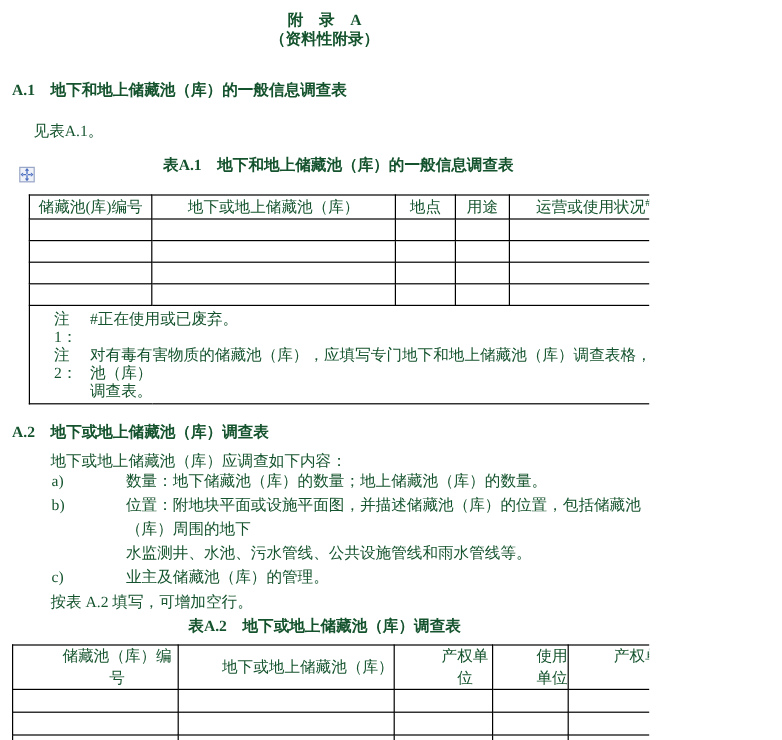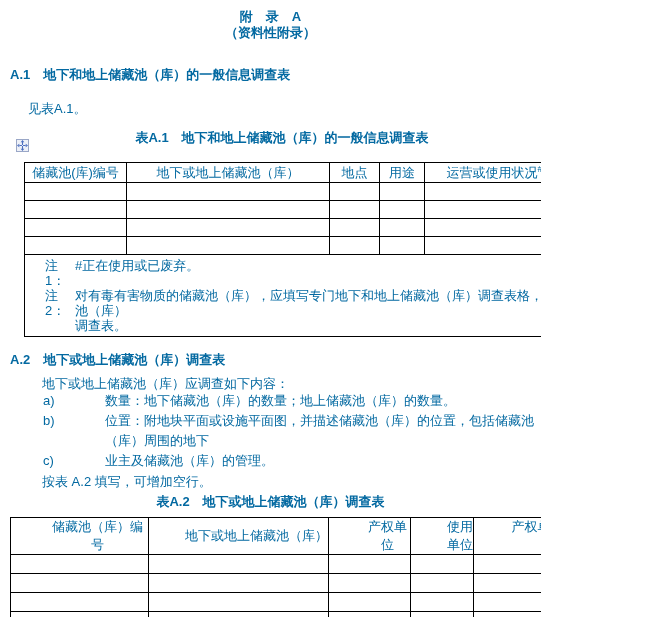--- a/index.html
+++ b/index.html
@@ -1,19 +1,19 @@
 <!DOCTYPE html>
 <html><head>
 <meta charset="utf-8">
 <style>
   html,body { margin:0; padding:0; background:#ffffff; }
   .doc {
     position:relative; width:541px; height:617px; overflow:hidden;
-    background:#ffffff; color:#0369a1;
-    font-family:Liberation Sans, sans-serif; font-size:13px;
+    background:#ffffff; color:#14532d;
+    font-family:Liberation Serif, serif; font-size:13px;
   }
   
   .title-block { padding-top:9px; text-align:center; font-weight:bold; }
   .title-line { line-height:16px; }
   .heading { font-weight:bold; line-height:15px; margin-left:10px; }
   .heading-a1 { margin-top:26px; }
   .heading-a2 { margin-top:15px; }
   .see-table { margin:20px 0 0 28px; line-height:14px; }
   .table-caption { text-align:center; font-weight:bold; line-height:15px; }
   .caption-a1 { margin-top:14px;padding-left:23px; }
@@ -143,21 +143,21 @@
 
   <div class="heading heading-a2">A.2　地下或地上储藏池（库）调查表</div>
   <div class="survey-intro">地下或地上储藏池（库）应调查如下内容：</div>
 
   <div class="list-item">
     <span class="marker">a)</span>
     <span class="list-text">数量：地下储藏池（库）的数量；地上储藏池（库）的数量。</span>
   </div>
   <div class="list-item">
     <span class="marker">b)</span>
-    <span class="list-text"><span>位置：附地块平面或设施平面图，并描述储藏池（库）的位置，包括储藏池（库）周围的地下</span><br></span>
+    <span class="list-text"><span>位置：附地块平面或设施平面图，并描述储藏池（库）的位置，包括储藏池（库）周围的地下</span><br><span>水监测井、水池、污水管线、公共设施管线和雨水管线等。</span></span>
   </div>
   <div class="list-item">
     <span class="marker">c)</span>
     <span class="list-text">业主及储藏池（库）的管理。</span>
   </div>
 
   <div class="fill-note">按表 A.2 填写，可增加空行。</div>
   <div class="table-caption caption-a2">表A.2　地下或地上储藏池（库）调查表</div>
 
   <div class="table-wrap-a2">

